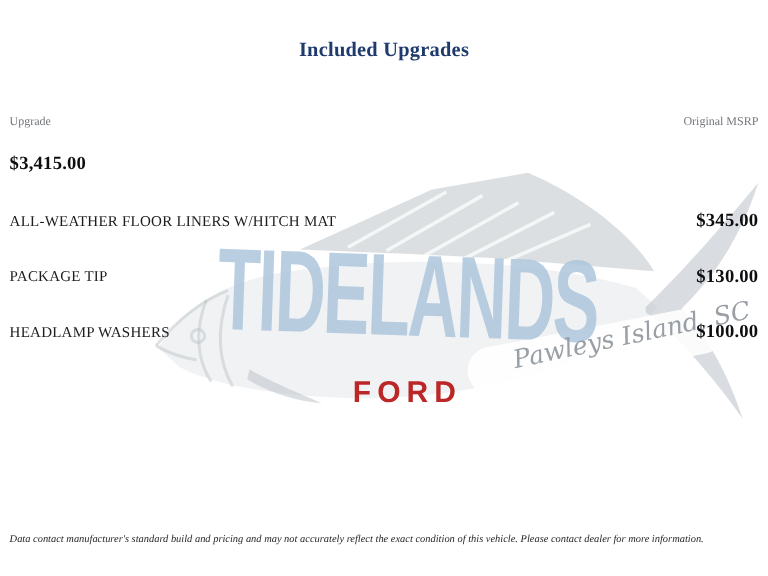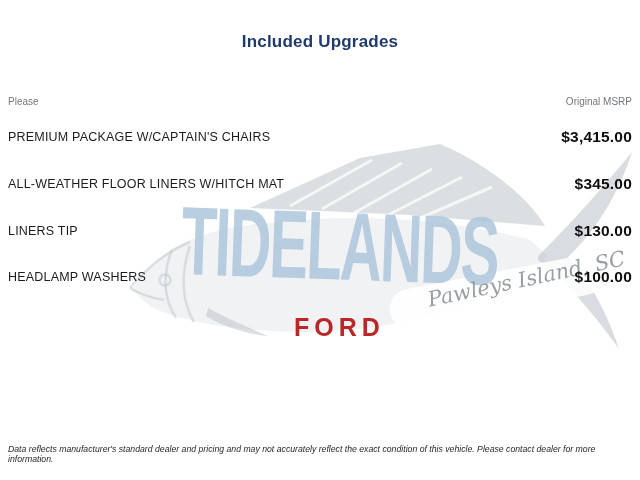--- a/index.html
+++ b/index.html
@@ -27,21 +27,21 @@
   .wm-sub{
     position:absolute;left:294px;top:313px;white-space:nowrap;
     font-size:25px;font-weight:bold;letter-spacing:5px;color:#b91c1c;opacity:.95;
   }
   .wm-location{
     position:absolute;left:428px;top:288px;white-space:nowrap;
     font-family:"DejaVu Serif",serif;font-style:italic;
     font-size:21px;color:#8e959c;transform:rotate(-12deg);transform-origin:left center;opacity:.9;
   }
   
-  #content{position:absolute;left:0;top:0;width:640px;height:480px;z-index:2;}
+  #content{position:absolute;left:0;top:0;width:640px;height:480px;z-index:2;font-family:Liberation Serif, serif;}
   .thead{
     position:absolute;top:96px;left:8px;right:8px;
     display:flex;justify-content:space-between;align-items:center;
     font-size:10px;color:#73767b;
   }
   .rows{position:absolute;top:114px;left:8px;right:8px;}
   .row{
     height:46.7px;display:flex;justify-content:space-between;align-items:center;
   }
   .row .name{font-size:12.5px;color:#1c1c1e;letter-spacing:.2px;}
@@ -88,38 +88,37 @@
     <div class="wm-banner"></div>
     <div class="wm-brand">TIDELANDS</div>
     <div class="wm-sub">FORD</div>
     <div class="wm-location">Pawleys Island, SC</div>
   </div>
 
   <div id="content">
     <div class="page-title">Included Upgrades</div>
 
     <div class="thead">
-      <span>Please</span>
+      <span>Upgrade</span>
       <span>Original MSRP</span>
     </div>
 
     <div class="rows">
       <div class="row">
-        <span class="name">PREMIUM PACKAGE W/CAPTAIN'S CHAIRS</span>
         <span class="price">$3,415.00</span>
       </div>
       <div class="row">
         <span class="name">ALL-WEATHER FLOOR LINERS W/HITCH MAT</span>
         <span class="price">$345.00</span>
       </div>
       <div class="row">
-        <span class="name">LINERS TIP</span>
+        <span class="name">PACKAGE TIP</span>
         <span class="price">$130.00</span>
       </div>
       <div class="row">
         <span class="name">HEADLAMP WASHERS</span>
         <span class="price">$100.00</span>
       </div>
     </div>
 
-    <div class="disclaimer">Data reflects manufacturer's standard dealer and pricing and may not accurately reflect the exact condition of this vehicle. Please contact dealer for more information.</div>
+    <div class="disclaimer">Data contact manufacturer's standard build and pricing and may not accurately reflect the exact condition of this vehicle. Please contact dealer for more information.</div>
   </div>
 </div>
 
 </body></html>

